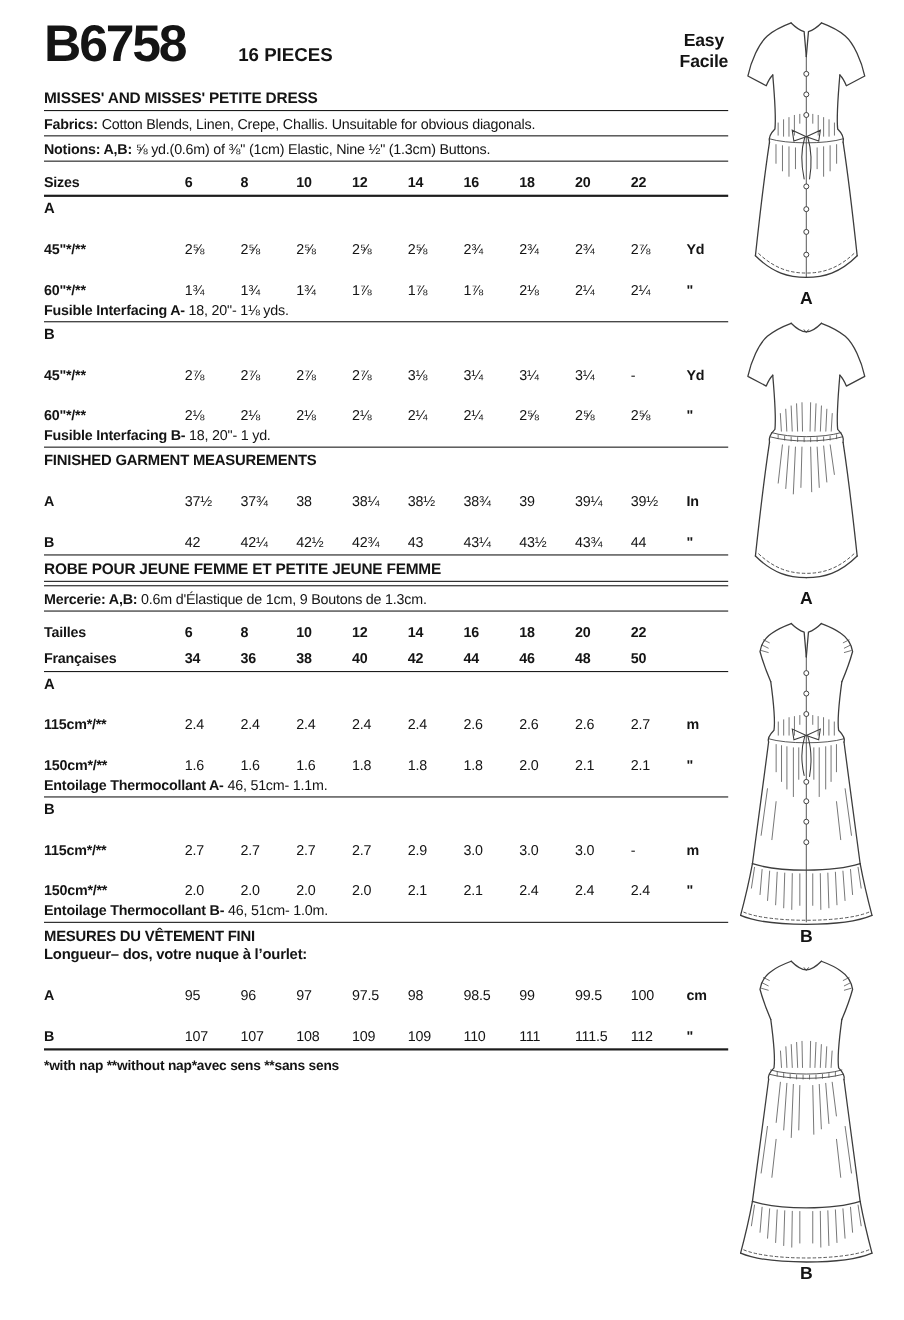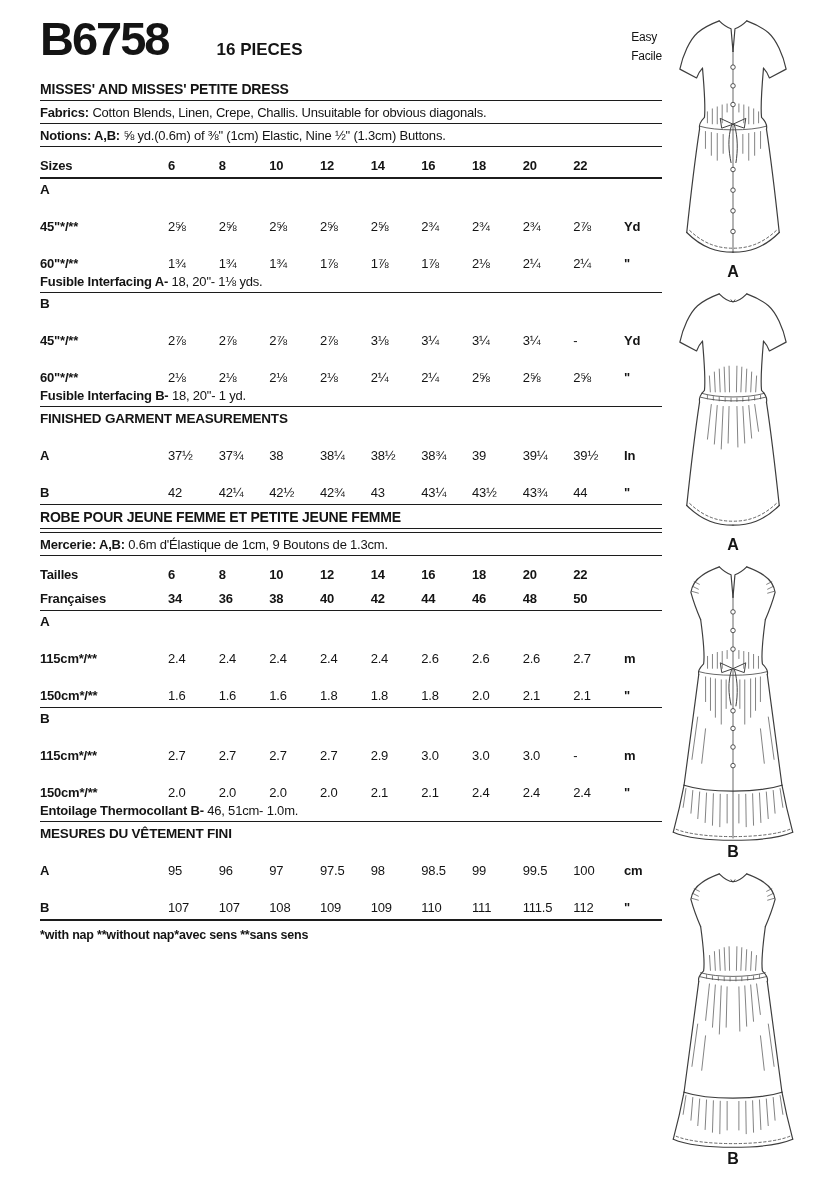--- a/index.html
+++ b/index.html
@@ -8,21 +8,21 @@
     font-family:"Liberation Sans", sans-serif; position:relative; overflow:hidden;
     -webkit-font-smoothing:antialiased;
   }
   .left-col { position:absolute; left:40px; top:14px; width:622px; letter-spacing:-0.2px; }
   .right-col { position:absolute; left:652px; top:14px; width:162px; display:flex; flex-direction:column; align-items:center; }
 
   
   .hdr { display:flex; align-items:flex-start; margin-bottom:14px; }
   .pattern-no { font-size:47px; font-weight:bold; letter-spacing:-2px; line-height:50px; }
   .pieces { font-size:17px; font-weight:bold; margin-left:48px; margin-top:26px; letter-spacing:0; }
-  .difficulty { margin-left:auto; text-align:left; font-size:12px; font-weight:normal; line-height:19px; margin-top:14px; }
+  .difficulty { margin-left:auto; text-align:center; font-size:16px; font-weight:bold; line-height:19px; margin-top:14px; }
 
   .sec-title { font-weight:bold; font-size:13.5px; line-height:17px; }
   .big-title { font-weight:bold; font-size:14px; line-height:18px; }
   .rule { border-bottom:1.4px solid #1c1c1c; margin:2px 0 3px 0; }
   .rule.thick { border-bottom-width:2.2px; }
 
   .textline { font-size:13px; line-height:17px; }
   .textline b { font-weight:bold; }
 
   
@@ -245,20 +245,21 @@
         <span class="cell">1.6</span>
         <span class="cell">1.8</span>
         <span class="cell">1.8</span>
         <span class="cell">1.8</span>
         <span class="cell">2.0</span>
         <span class="cell">2.1</span>
         <span class="cell">2.1</span>
       </span>
     <span class="unit">"</span>
   </div>
+  <div class="textline"><b>Entoilage Thermocollant A-</b><span> 46, 51cm- 1.1m.</span></div>
   <div class="rule"></div>
 
   <div class="viewletter">B</div>
   <div class="trow">
     <span class="rlabel">115cm*/**</span>
     <span class="cells">
         <span class="cell">2.7</span>
         <span class="cell">2.7</span>
         <span class="cell">2.7</span>
         <span class="cell">2.7</span>
@@ -282,20 +283,21 @@
         <span class="cell">2.4</span>
         <span class="cell">2.4</span>
         <span class="cell">2.4</span>
       </span>
     <span class="unit">"</span>
   </div>
   <div class="textline"><b>Entoilage Thermocollant B-</b><span> 46, 51cm- 1.0m.</span></div>
   <div class="rule"></div>
 
   <div class="sec-title">MESURES DU VÊTEMENT FINI</div>
+  <div class="sec-title">Longueur– dos, votre nuque à l’ourlet:</div>
   <div class="trow">
     <span class="rlabel">A</span>
     <span class="cells">
         <span class="cell">95</span>
         <span class="cell">96</span>
         <span class="cell">97</span>
         <span class="cell">97.5</span>
         <span class="cell">98</span>
         <span class="cell">98.5</span>
         <span class="cell">99</span>

